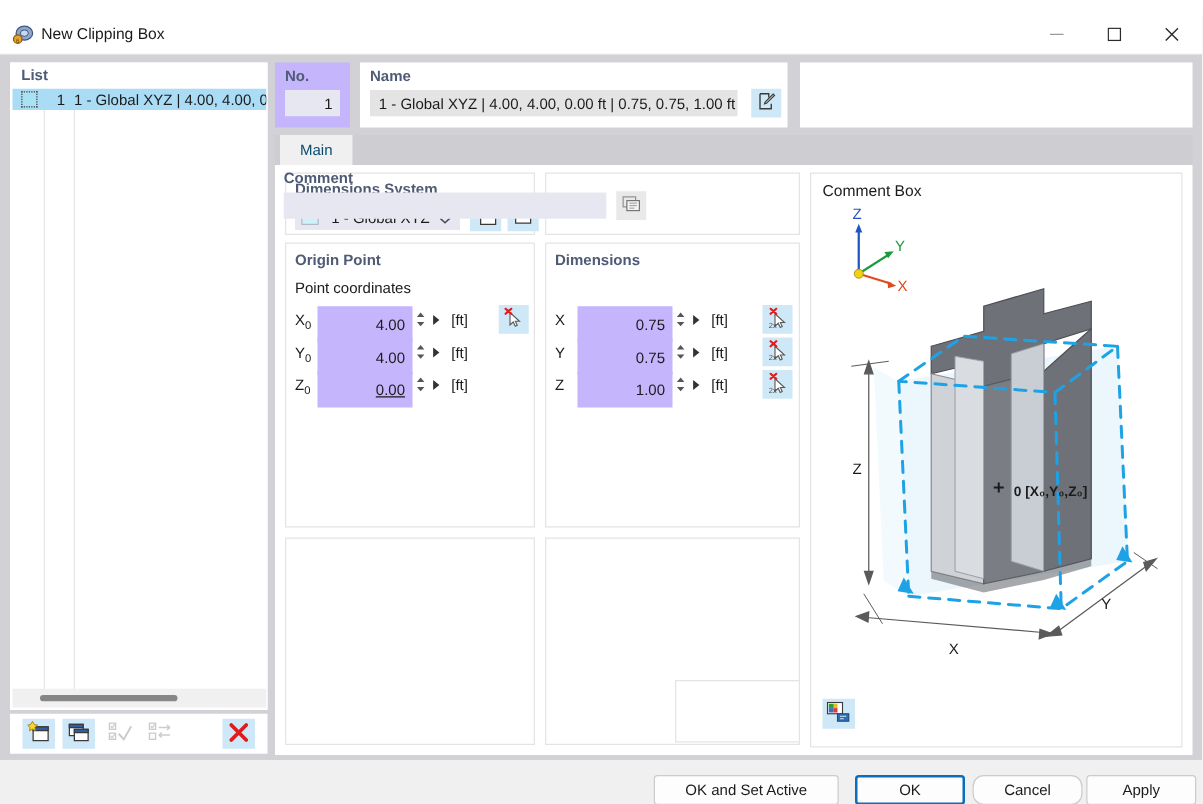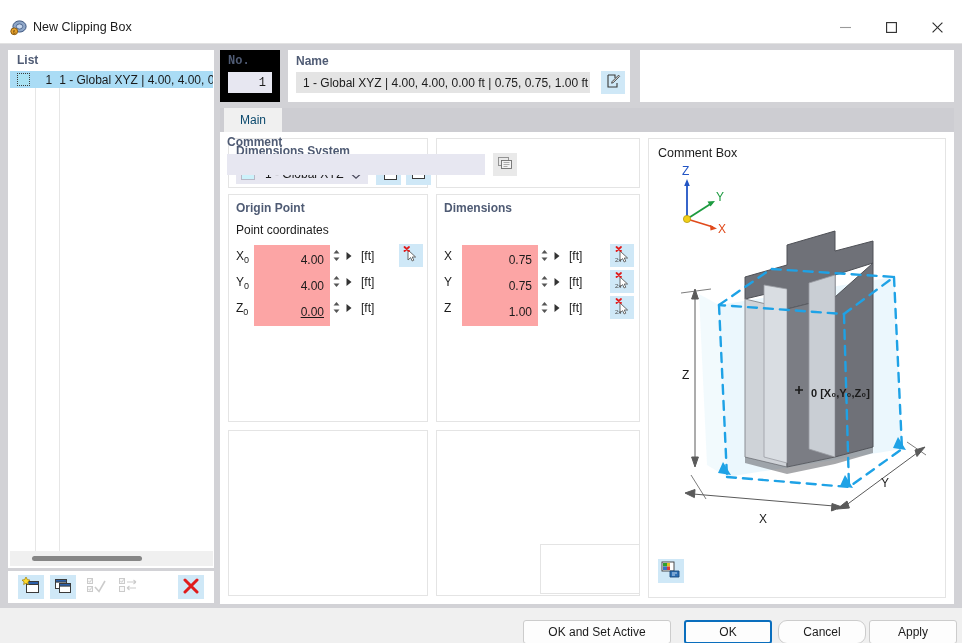--- a/index.html
+++ b/index.html
@@ -148,22 +148,21 @@
     position: absolute;
     left: 8px; top: 605px;
     width: 206px; height: 32px;
   }
 
   
   .no-panel {
     position: absolute;
     left: 220px; top: 38px;
     width: 60px; height: 52px;
-    background: #000000;
-    font-family: Liberation Mono, monospace;
+    background: #c4b5fd;
   }
   .no-panel .group-label { position: absolute; left: 8px; top: 4px; }
   .num-input {
     position: absolute;
     left: 8px; top: 22px;
     width: 44px; height: 21px;
     background: #e7e7f1;
     box-sizing: border-box;
     display: flex; align-items: center; justify-content: flex-end;
     padding-right: 6px;
@@ -273,21 +272,21 @@
 
   .dim-panel { left: 216px; top: 62px; width: 204px; height: 228px; padding-left: 44px; }
   .dim-panel .group-label { position: absolute; left: 7px; top: 6px; }
 
   .field-row { position: absolute; height: 21px; }
   .field-label { position: absolute; font-size: 12px; color: #1b1b1b; }
   .field-label sub { font-size: 9px; }
   .txtbox {
     position: absolute;
     width: 76px; height: 29px;
-    background: #fca5a5;
+    background: #c4b5fd;
     box-sizing: border-box;
     display: flex; align-items: center; justify-content: flex-end;
     padding-right: 6px;
     font-size: 12px;
   }
   .spin { position: absolute; width: 11px; height: 21px; }
   .tri  { position: absolute; width: 12px; height: 21px; display:flex; align-items:center; justify-content:center; }
   .unit { position: absolute; font-size: 12px; color: #1b1b1b; }
   .pickbtn {
     position: absolute;

